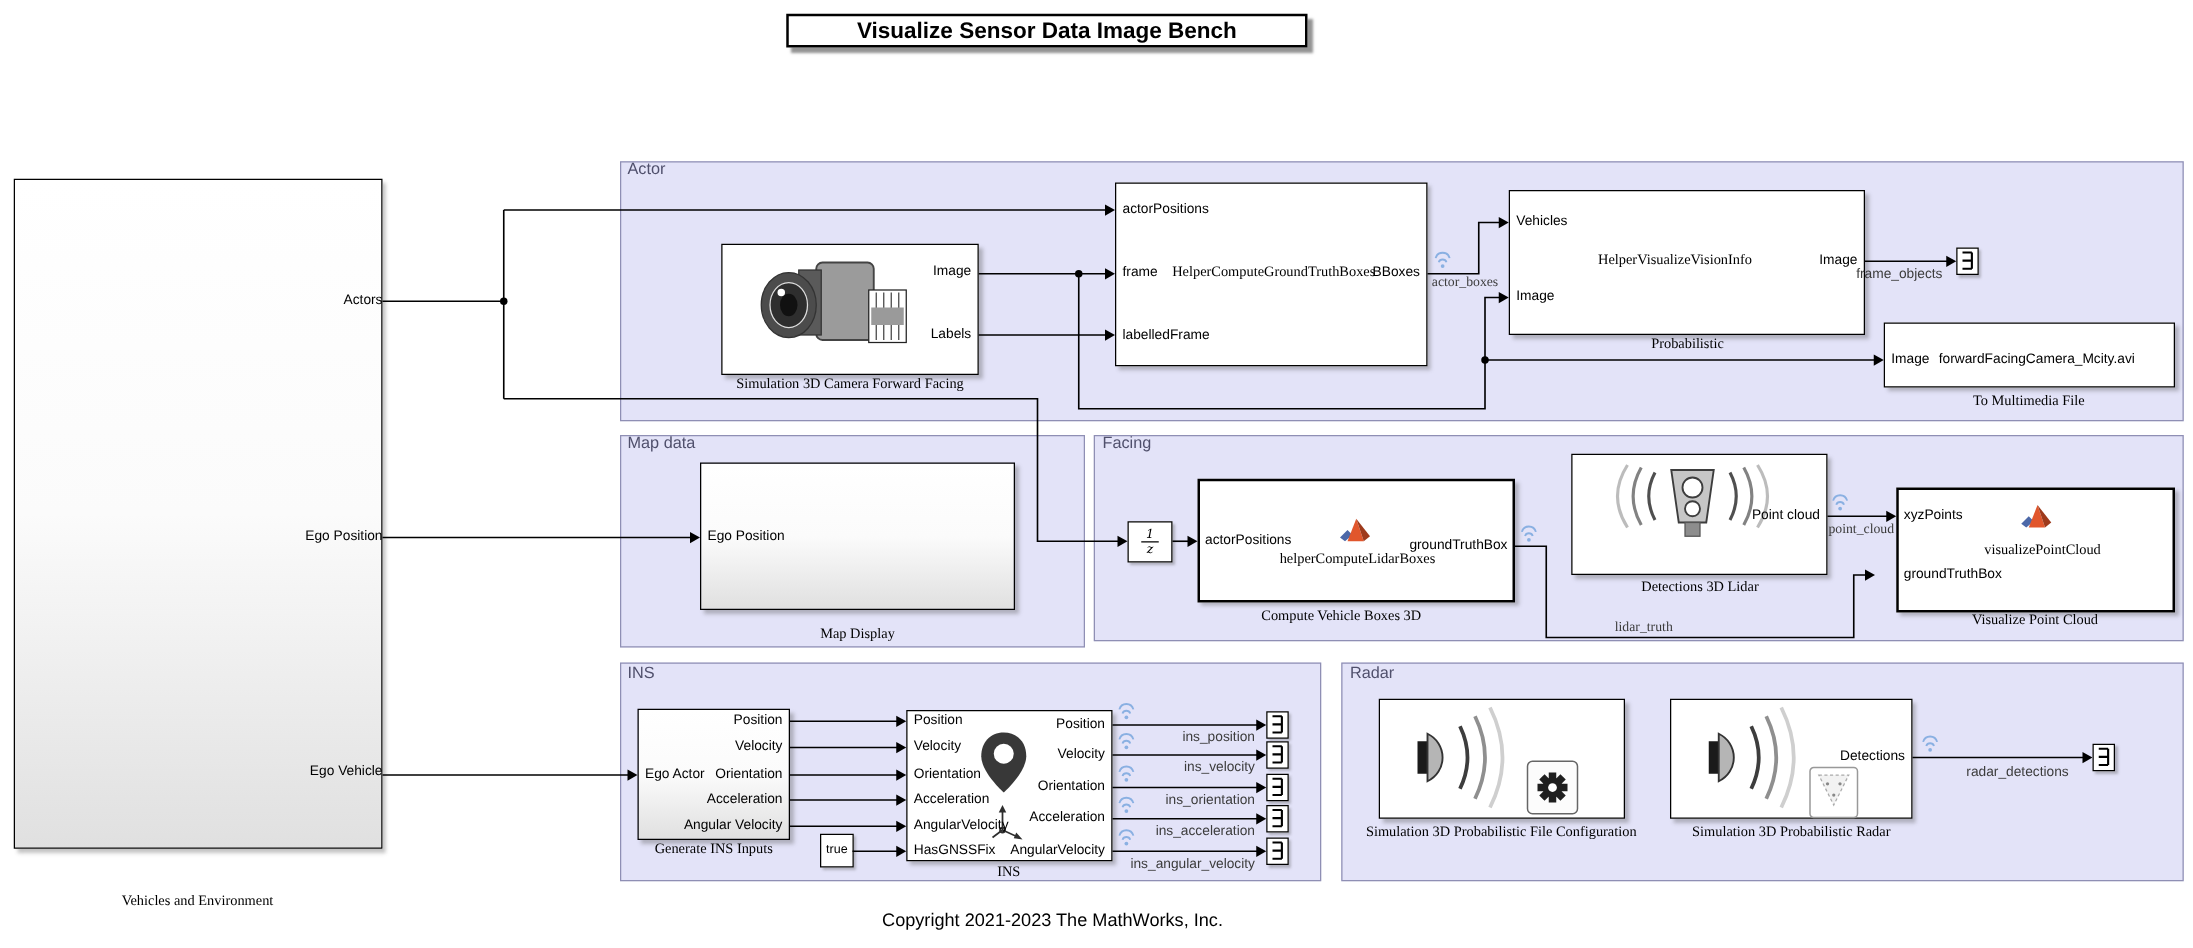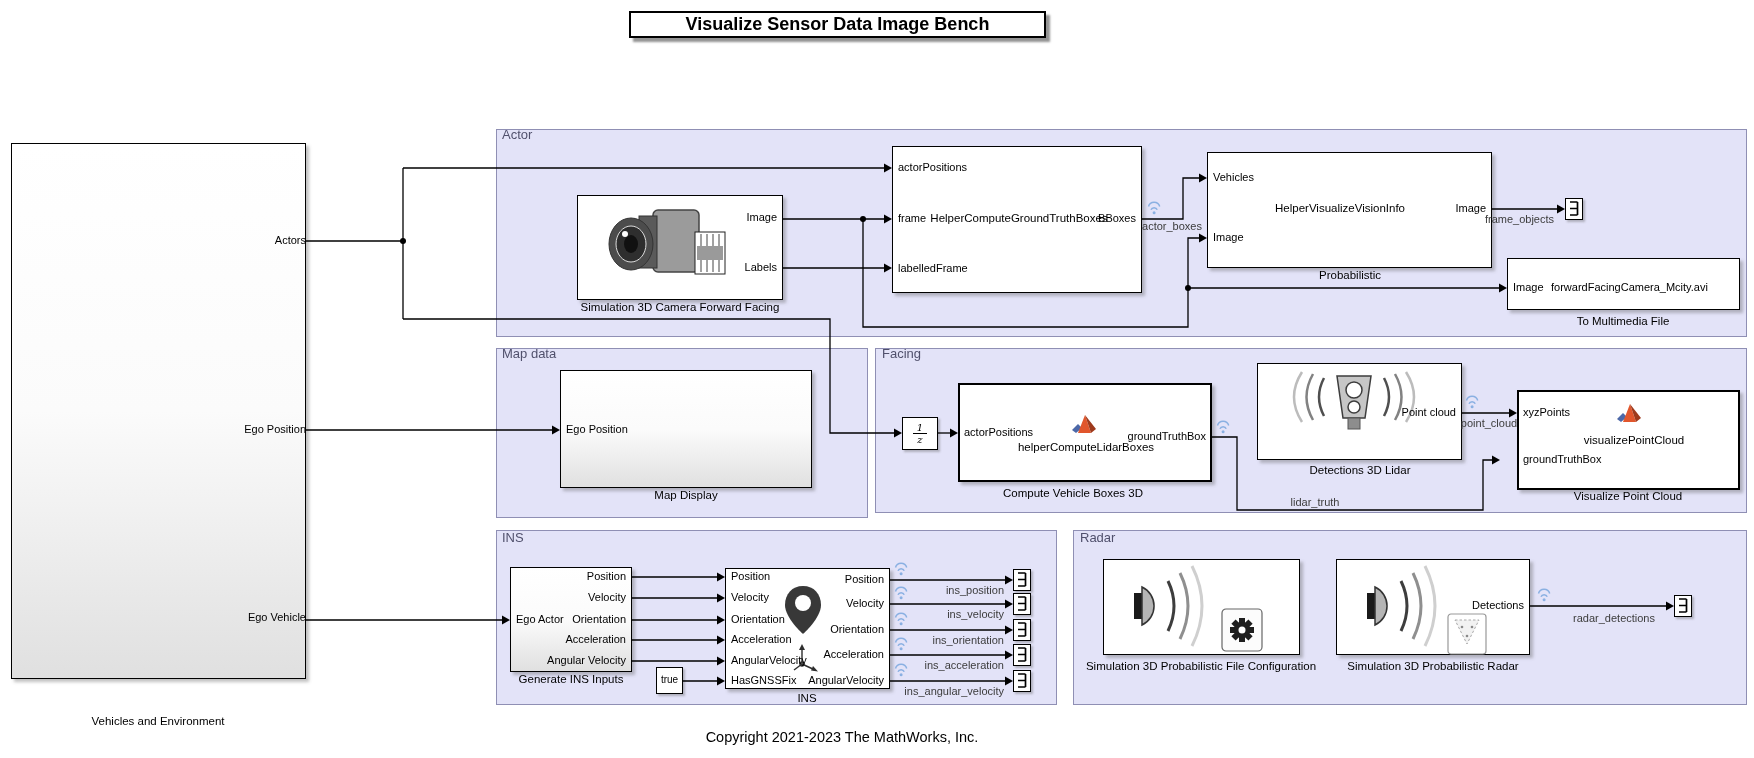--- a/index.html
+++ b/index.html
@@ -4,21 +4,21 @@
 <style>
   html,body{margin:0;padding:0;}
   body{width:1754px;height:758px;position:relative;background:#ffffff;
        font-family:"Liberation Sans",sans-serif;overflow:hidden;}
   .region{position:absolute;background:#e3e3f8;border:1px solid #8f8fb4;box-sizing:border-box;}
   .b{position:absolute;background:#ffffff;border:1.5px solid #000;box-sizing:border-box;
      box-shadow:3px 3px 3px rgba(80,80,80,.35);}
   .b.grad{background:linear-gradient(180deg,#ffffff 0%,#fbfbfb 50%,#e0e0e0 100%);}
   .b.thick{border-width:2.5px;}
   .t{position:absolute;font-size:11px;line-height:13px;white-space:nowrap;color:#000;}
-  .ct{transform:translateX(-50%);}
+  .ct{transform:translateX(-50%);font-family:Liberation Serif, serif;}
   .rt{text-align:right;}
   .sig{color:#3c3c3c;}
   .reg-lbl{font-size:13px;line-height:15px;color:#50506c;}
   .name{font-size:11.5px;}
   .title-box{position:absolute;left:629px;top:11px;width:417px;height:27px;background:#fff;
      border:2px solid #000;box-shadow:4px 4px 2px rgba(60,60,60,.55);box-sizing:border-box;
      text-align:center;font-weight:bold;font-size:18px;line-height:23px;}
   .term{position:absolute;width:18px;height:22px;background:#fff;border:1.5px solid #000;
      box-sizing:border-box;box-shadow:2px 2px 2px rgba(80,80,80,.35);}
   .udelay{position:absolute;left:902px;top:417px;width:36px;height:33px;background:#fff;
@@ -296,21 +296,21 @@
 <div class="t ct name" style="left:1340px;top:202px">HelperVisualizeVisionInfo</div>
 <div class="t rt" style="right:268px;top:202px">Image</div>
 <div class="t ct name" style="left:1350px;top:269px">Probabilistic</div>
 <div class="t rt sig" style="right:200px;top:213px">frame_objects</div>
 
 <div class="t" style="left:1513px;top:281px">Image</div>
 <div class="t" style="left:1551px;top:281px">forwardFacingCamera_Mcity.avi</div>
 <div class="t ct name" style="left:1623px;top:315px">To Multimedia File</div>
 
 <div class="t" style="left:566px;top:423px">Ego Position</div>
-<div class="t ct name" style="left:686px;top:489px">Map Display</div>
+<div class="t ct name" style="left:686px;top:501px">Map Display</div>
 
 <div class="t" style="left:964px;top:426px">actorPositions</div>
 <div class="t rt" style="right:548px;top:430px">groundTruthBox</div>
 <div class="t ct name" style="left:1086px;top:441px">helperComputeLidarBoxes</div>
 <div class="t ct name" style="left:1073px;top:487px">Compute Vehicle Boxes 3D</div>
 
 <div class="t rt" style="right:298px;top:406px">Point cloud</div>
 <div class="t ct name" style="left:1360px;top:464px">Detections 3D Lidar</div>
 <div class="t ct sig" style="left:1489px;top:417px">point_cloud</div>
 <div class="t ct sig" style="left:1315px;top:496px">lidar_truth</div>

